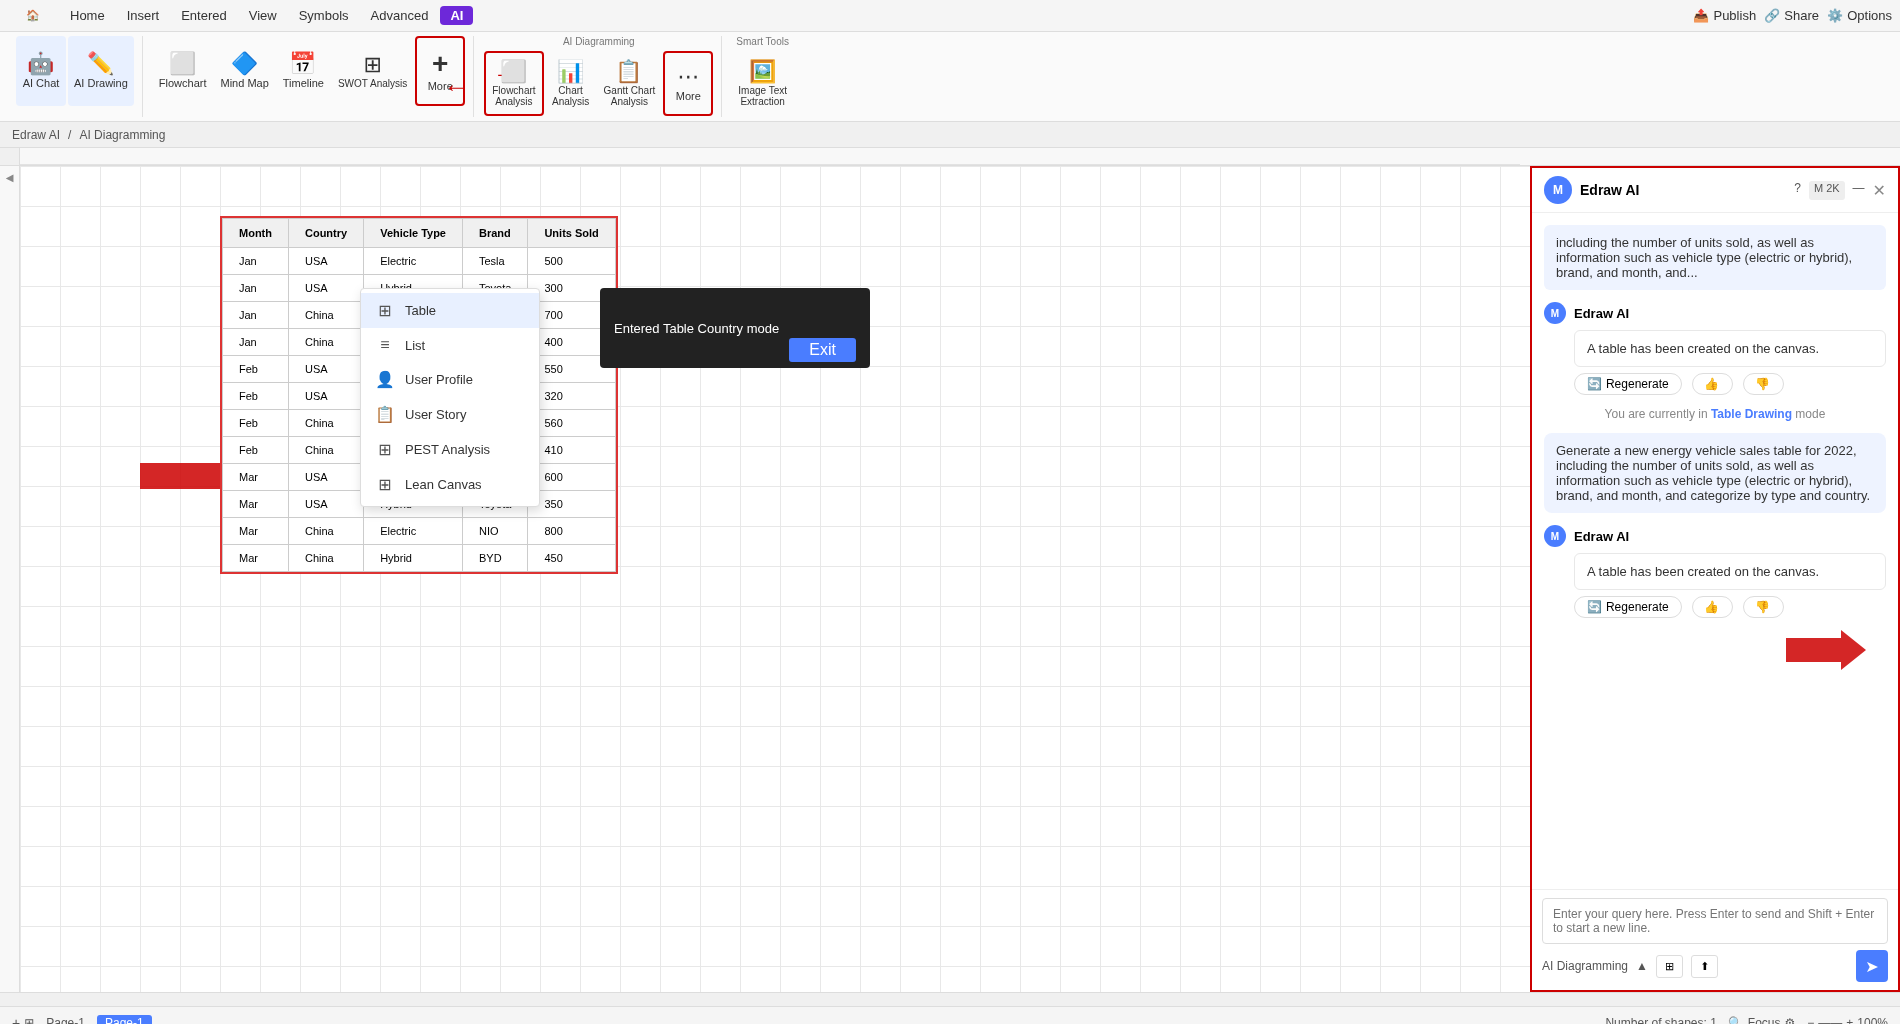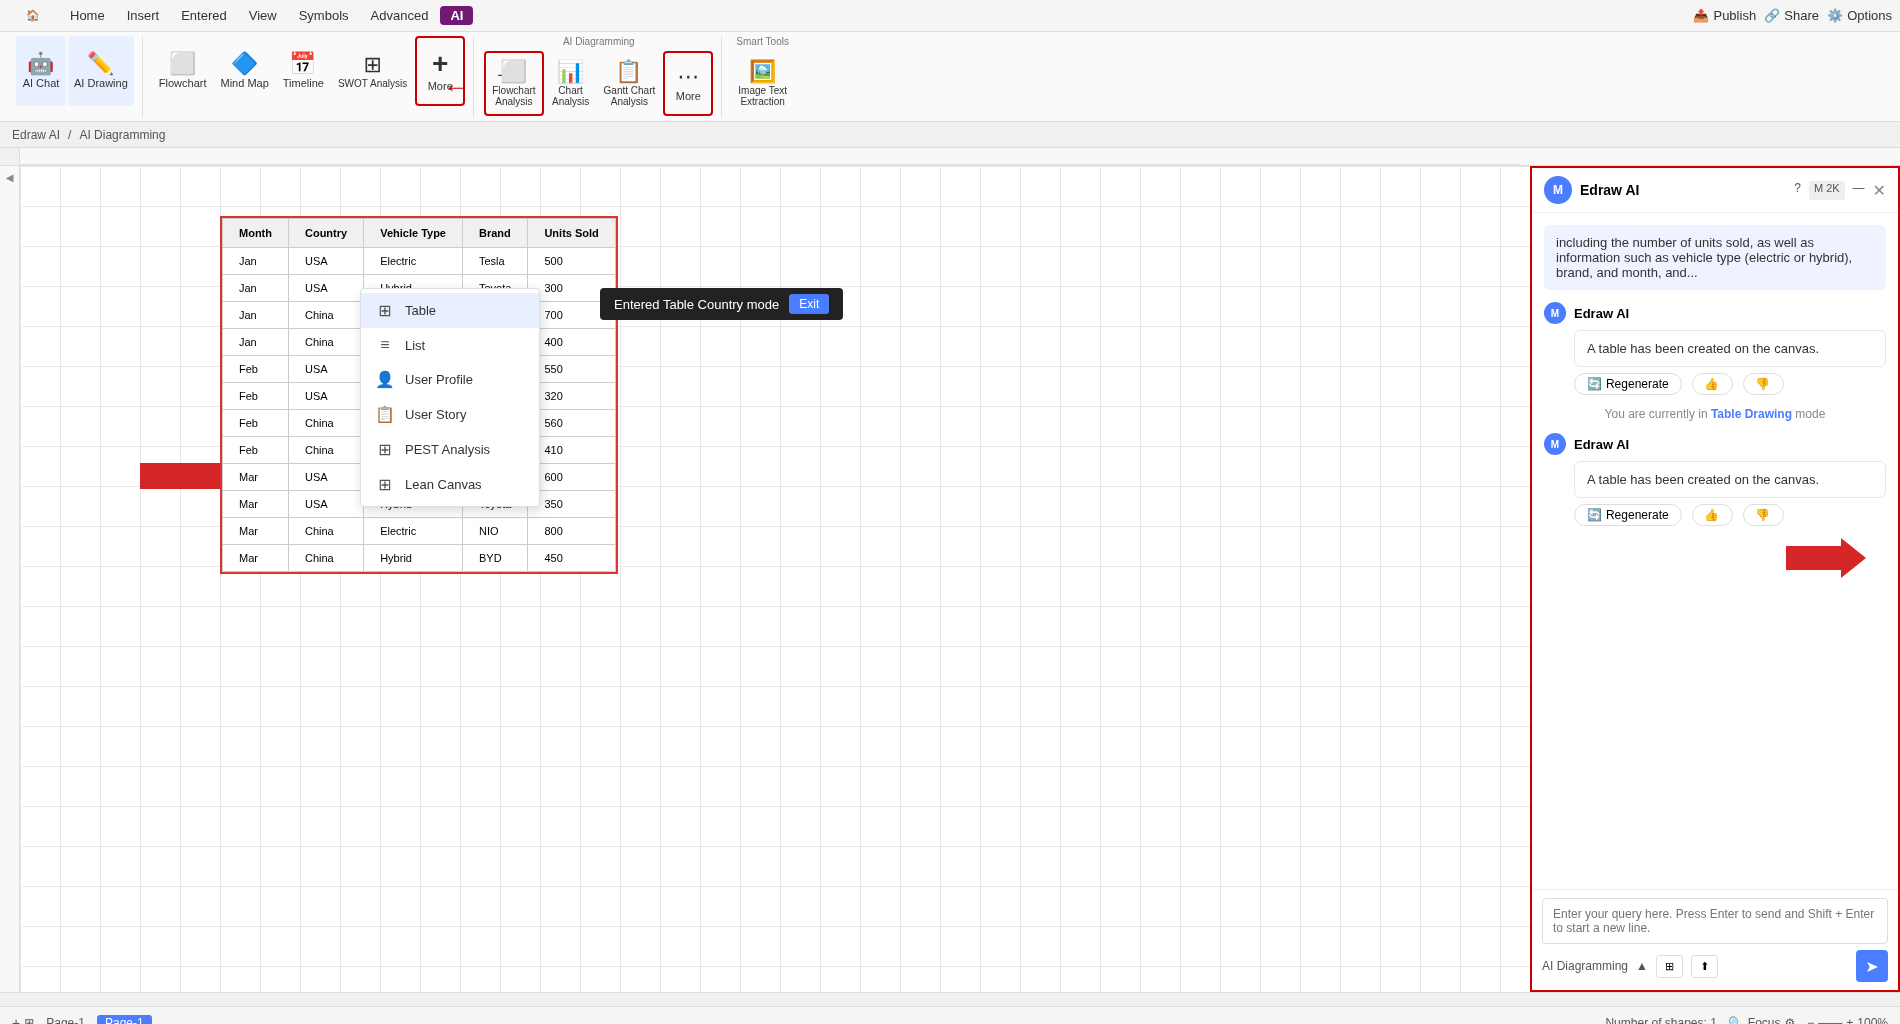--- a/index.html
+++ b/index.html
@@ -8,21 +8,21 @@
     
     .menu-bar {
       display: flex; align-items: center; height: 32px; background: #f5f5f5;
       border-bottom: 1px solid #ddd; padding: 0 8px; gap: 2px;
     }
     .menu-item {
       padding: 2px 10px; font-size: 13px; cursor: pointer; border-radius: 3px;
       color: #333;
     }
     .ai-tab {
-      background: #701a75; color: white; border-radius: 4px; padding: 2px 10px;
+      background: #6d28d9; color: white; border-radius: 4px; padding: 2px 10px;
       font-size: 13px; font-weight: bold;
     }
     .menu-right { margin-left: auto; display: flex; align-items: center; gap: 8px; }
     .publish-btn {
       background: transparent; border: none; cursor: pointer; font-size: 13px;
       color: #333; display: flex; align-items: center; gap: 4px;
     }
 
     
     .ribbon {
@@ -118,21 +118,21 @@
     .user-message { background: #eef3ff; border-radius: 8px; padding: 10px 12px; font-size: 13px; color: #333; }
 
     .mode-text { text-align: center; font-size: 12px; color: #888; }
     .mode-text span { color: #4a7dff; font-weight: 700; }
 
     .table-drawing-toast {
       position: absolute; top: 122px; left: 580px;
       background: #222; color: white; border-radius: 4px; padding: 6px 14px;
       font-size: 13px; display: flex; align-items: center; gap: 10px; z-index: 200;
     }
-    .toast-exit { background: #4a7dff; border: none; color: white; border-radius: 3px; padding: 3px 10px; font-size: 12px; cursor: pointer; }
+    .toast-exit { background: #4a7dff; border: none; color: white; border-radius: 3px; padding: 3px 20px; font-size: 16px; cursor: pointer; margin-top: 44px; }
 
     .ai-panel-footer {
       border-top: 1px solid #eee; padding: 8px 10px;
       display: flex; align-items: center; gap: 8px;
     }
     .ai-input {
       flex: 1; border: 1px solid #ddd; border-radius: 4px; padding: 8px 10px;
       font-size: 12px; color: #999; resize: none; height: 50px;
     }
     .ai-footer-btn { background: none; border: 1px solid #ddd; border-radius: 3px; padding: 4px 8px; font-size: 11px; cursor: pointer; display: flex; align-items: center; gap: 3px; }
@@ -453,20 +453,21 @@
           </button>
           <button class="ai-action-btn">👍</button>
           <button class="ai-action-btn">👎</button>
         </div>
       </div>
 
       <div class="mode-text">
         You are currently in <span>Table Drawing</span> mode
       </div>
 
+      <div class="user-message">Generate a new energy vehicle sales table for 2022, including the number of units sold, as well as information such as vehicle type (electric or hybrid), brand, and month, and categorize by type and country.</div>
 
       <div class="ai-message">
         <div class="ai-message-header">
           <div class="ai-message-logo">M</div>
           <span class="ai-message-name">Edraw AI</span>
         </div>
         <div class="ai-message-content">A table has been created on the canvas.</div>
         <div class="ai-message-actions">
           <button class="ai-action-btn">
             <span>🔄</span>

